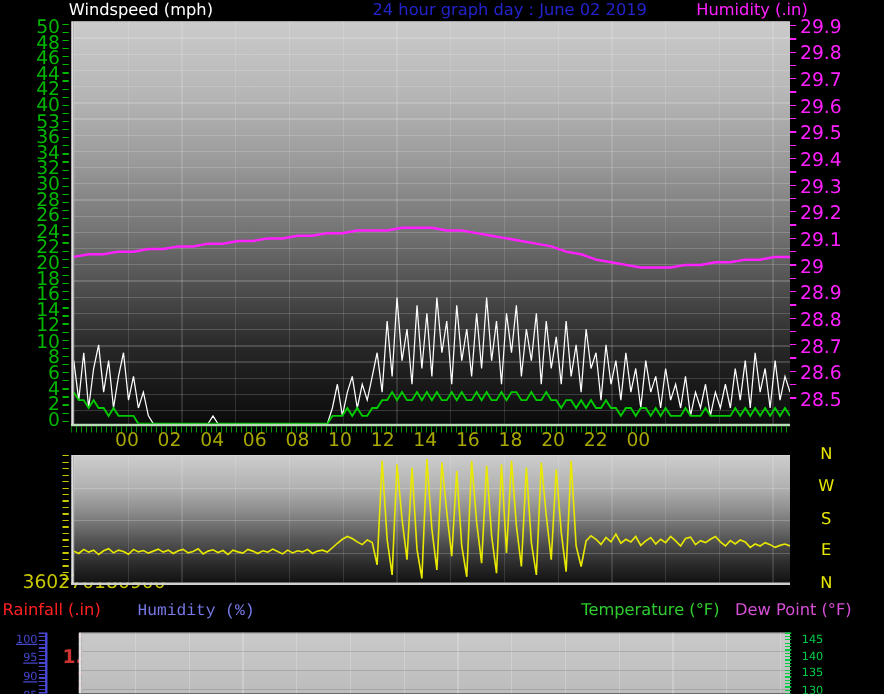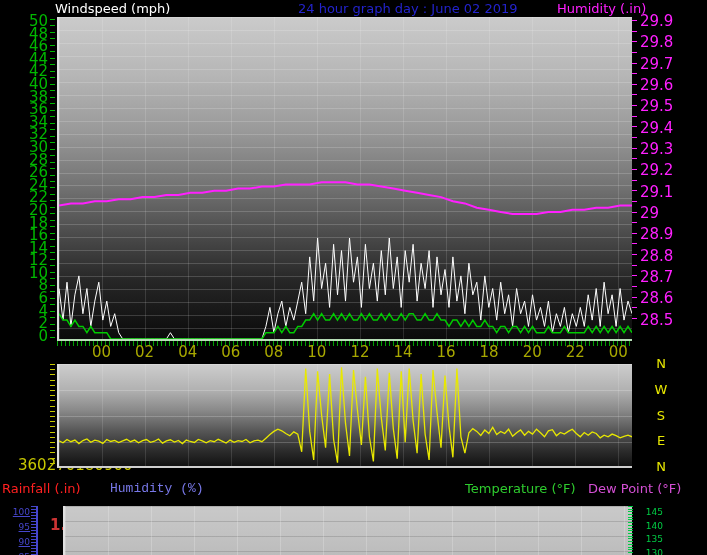--- a/index.html
+++ b/index.html
@@ -23,21 +23,21 @@
     justify-content:space-between;align-items:flex-end;color:#00b800;}
   #top-left-tickstrip{left:50px;top:19px;width:5px;height:322px;
     background:repeating-linear-gradient(to bottom,#00b800 0 1px,transparent 1px 6.48px);}
   #top-right-tickstrip{left:632px;top:20px;width:5px;height:300px;
     background:repeating-linear-gradient(to bottom,#ff20ff 0 1px,transparent 1px 10.64px);}
   #top-right-axis{left:640px;top:17px;width:30px;height:308px;display:flex;flex-direction:column;
     justify-content:space-between;align-items:flex-start;color:#ff20ff;}
   #top-x-tickstrip{left:57px;top:341px;width:575px;height:5px;
     background:repeating-linear-gradient(to right,#00a000 0 1px,transparent 1px 4px);}
   #top-x-labels{left:92px;top:348px;width:536px;height:11px;display:flex;
-    justify-content:space-between;color:#a8a800;}
+    color:#a8a800;gap:15px;}
   
   #dir-plot{left:57px;top:364px;width:575px;height:104px;
     border-left:2px solid #e0e0e0;border-bottom:2px solid #cfcfcf;box-sizing:border-box;
     background-image:
       repeating-linear-gradient(to right, rgba(255,255,255,0.12) 0 1px, transparent 1px 43px),
       repeating-linear-gradient(to bottom, rgba(255,255,255,0.20) 0 1px, transparent 1px 26px),
       linear-gradient(to bottom,#cdcdcd 0%,#b2b2b2 25%,#8a8a8a 45%,#585858 65%,#2c2c2c 85%,#121212 100%);}
   #dir-left-axis{left:18px;top:358px;width:30px;height:112px;display:flex;flex-direction:row;
     justify-content:space-between;align-items:flex-end;color:#c8c800;}
   #dir-left-tickstrip{left:50px;top:364px;width:5px;height:104px;
@@ -60,38 +60,38 @@
   #bot-hum-axis span{display:block;height:15px;line-height:15px;text-align:right;font-size:9px;text-decoration:underline;}
   #bot-hum-tickstrip{left:31px;top:506px;width:5px;height:49px;
     background:repeating-linear-gradient(to bottom,#4646cc 0 1px,transparent 1px 3px);}
   #bot-hum-axisline{left:36px;top:506px;width:2px;height:49px;background:#4646cc;}
   #bot-rain-label{left:50px;top:521px;color:#cc3333;font-weight:bold;}
   #bot-rain-tickstrip{left:63px;top:508px;width:4px;height:47px;
     background:repeating-linear-gradient(to bottom,#cc3333 0 2px,transparent 2px 6px);}
   #bot-temp-tickstrip{left:628px;top:506px;width:5px;height:49px;
     background:repeating-linear-gradient(to bottom,#00cc44 0 1px,transparent 1px 2.7px);}
   #bot-temp-axis{left:637px;top:506px;width:26px;color:#00cc44;}
-  #bot-temp-axis span{display:block;height:13.5px;line-height:13.5px;text-align:right;font-size:9px;}
+  #bot-temp-axis span{display:block;height:13.5px;line-height:13.5px;text-align:center;font-size:9px;}
   svg{display:block;}
 </style>
 </head>
 <body>
 
 <span id="hdr-windspeed" class="abs lbl">Windspeed (mph)</span>
 <span id="hdr-title" class="abs lbl">24 hour graph day : June 02 2019</span>
 <span id="hdr-barometer" class="abs lbl">Humidity (.in)</span>
 
 <div id="top-left-axis" class="abs">
     <span class="tick-lbl">50</span>
     <span class="tick-lbl">48</span>
     <span class="tick-lbl">46</span>
     <span class="tick-lbl">44</span>
     <span class="tick-lbl">42</span>
     <span class="tick-lbl">40</span>
-    <span class="tick-lbl">38</span>
+    <span class="tick-lbl">53</span>
     <span class="tick-lbl">36</span>
     <span class="tick-lbl">34</span>
     <span class="tick-lbl">32</span>
     <span class="tick-lbl">30</span>
     <span class="tick-lbl">28</span>
     <span class="tick-lbl">26</span>
     <span class="tick-lbl">24</span>
     <span class="tick-lbl">22</span>
     <span class="tick-lbl">20</span>
     <span class="tick-lbl">18</span>

